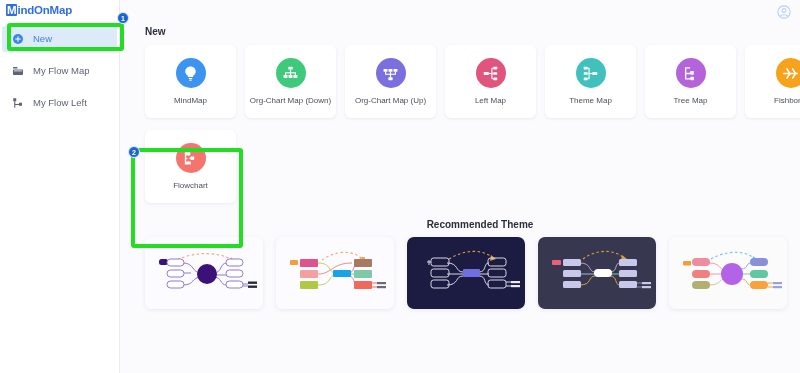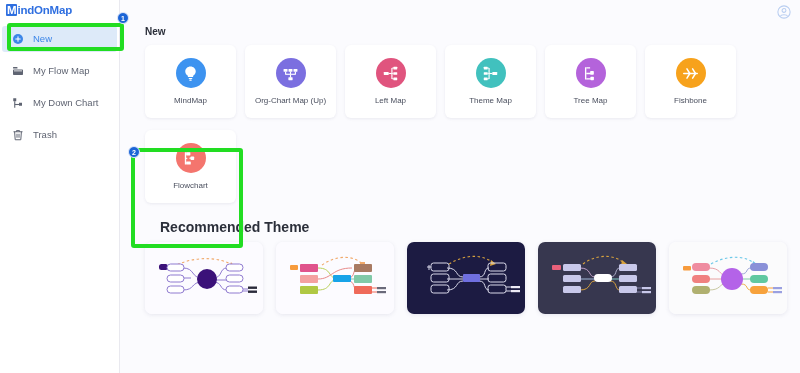--- a/index.html
+++ b/index.html
@@ -69,22 +69,23 @@
     display: flex; align-items: center; justify-content: center;
   }
   .tcard .bubble svg { display: block; }
   .tcard .cname { font-size: 8px; color: #4a4f5e; white-space: nowrap; }
 
   .row2 { margin-top: 12px; margin-left: 25px; display: flex; }
   .row2 .tcard { width: 91px; }
 
   
   #theme-title {
-    font-size: 14px; font-weight: bold; color: #2b2f3a;
+    font-size: 10px; font-weight: bold; color: #2b2f3a;
     margin: 16px 0 7px 40px;
+    text-align: center;
   }
   .theme-row { display: flex; gap: 13px; margin-left: 25px; padding-right: 8px; }
   .theme {
     width: 118px; height: 72px; border-radius: 7px;
     box-shadow: 0 1px 4px rgba(80,80,120,.12);
     overflow: hidden; cursor: pointer; flex: 0 0 118px;
   }
   .theme svg { display: block; width: 118px; height: 72px; }
 
   
@@ -136,36 +137,24 @@
 
       <div class="nav-item">
         <span class="ic">
           <svg width="12" height="12" viewBox="0 0 24 24" fill="none" stroke="#5f6472" stroke-width="2.2">
             <rect x="2.5" y="2.5" width="6" height="6" fill="#5f6472" stroke="none"></rect>
             <path d="M5.5 8.5 V 21.5"></path>
             <path d="M5.5 15 H 14"></path>
             <rect x="14" y="11.5" width="6" height="6" fill="#5f6472" stroke="none"></rect>
           </svg>
         </span>
-        <span class="nav-label">My Down Chart</span>
-      </div>
-
-
-      <div class="nav-item">
-        <span class="ic">
-          <svg width="12" height="12" viewBox="0 0 24 24" fill="none" stroke="#5f6472" stroke-width="2">
-            <path d="M3 5.5 H21"></path>
-              <path d="M9 5.5 V3.2 H15 V5.5"></path>
-            <path d="M5.2 5.5 L6.4 21.5 H17.6 L18.8 5.5"></path>
-            <path d="M10 9.5 V17.5"></path>
-              <path d="M14 9.5 V17.5"></path>
-          </svg>
-        </span>
-        <span class="nav-label">Trash</span>
-      </div>
+        <span class="nav-label">My Flow Left</span>
+      </div>
+
+
 
     </div>
   </div>
 
   <div id="main">
 
     <div id="topbar">
       <div id="avatar">
         <svg width="14" height="14" viewBox="0 0 24 24" fill="none" stroke="#b8cdf0" stroke-width="1.8">
           <circle cx="12" cy="12" r="10.5"></circle>
@@ -183,20 +172,36 @@
         <div class="bubble" style="background:#3d93f0">
           <svg width="17" height="17" viewBox="0 0 24 24" fill="#fff">
             <path d="M12 2.2 C7.8 2.2 4.6 5.3 4.6 9.3 C4.6 12 6.2 14 8.3 15.2 V17 H15.7 V15.2 C17.8 14 19.4 12 19.4 9.3 C19.4 5.3 16.2 2.2 12 2.2 Z"></path>
             <rect x="9.4" y="18.2" width="5.2" height="1.7" rx="0.8"></rect>
             <rect x="10.2" y="20.6" width="3.6" height="1.5" rx="0.7"></rect>
           </svg>
         </div>
         <div class="cname">MindMap</div>
       </div>
 
+      <div class="tcard">
+        <div class="bubble" style="background:#3fca7b">
+          <svg width="17" height="17" viewBox="0 0 24 24" fill="#fff">
+            <rect x="9" y="2.5" width="6" height="4" rx="0.6"></rect>
+            <rect x="11.2" y="6.5" width="1.6" height="5"></rect>
+            <rect x="4.5" y="10.2" width="15" height="1.6"></rect>
+            <rect x="4.3" y="11" width="1.6" height="3.4"></rect>
+            <rect x="11.2" y="11" width="1.6" height="3.4"></rect>
+            <rect x="18.1" y="11" width="1.6" height="3.4"></rect>
+            <rect x="2.2" y="14.2" width="5.6" height="4" rx="0.6"></rect>
+            <rect x="9.2" y="14.2" width="5.6" height="4" rx="0.6"></rect>
+            <rect x="16.2" y="14.2" width="5.6" height="4" rx="0.6"></rect>
+          </svg>
+        </div>
+        <div class="cname">Org-Chart Map (Down)</div>
+      </div>
 
       <div class="tcard">
         <div class="bubble" style="background:#7b6fe0">
           <svg width="17" height="17" viewBox="0 0 24 24" fill="#fff">
             <rect x="2.2" y="5.5" width="5.6" height="4" rx="0.6"></rect>
             <rect x="9.2" y="5.5" width="5.6" height="4" rx="0.6"></rect>
             <rect x="16.2" y="5.5" width="5.6" height="4" rx="0.6"></rect>
             <rect x="4.3" y="9.4" width="1.6" height="3.4"></rect>
             <rect x="11.2" y="9.4" width="1.6" height="3.4"></rect>
             <rect x="18.1" y="9.4" width="1.6" height="3.4"></rect>

